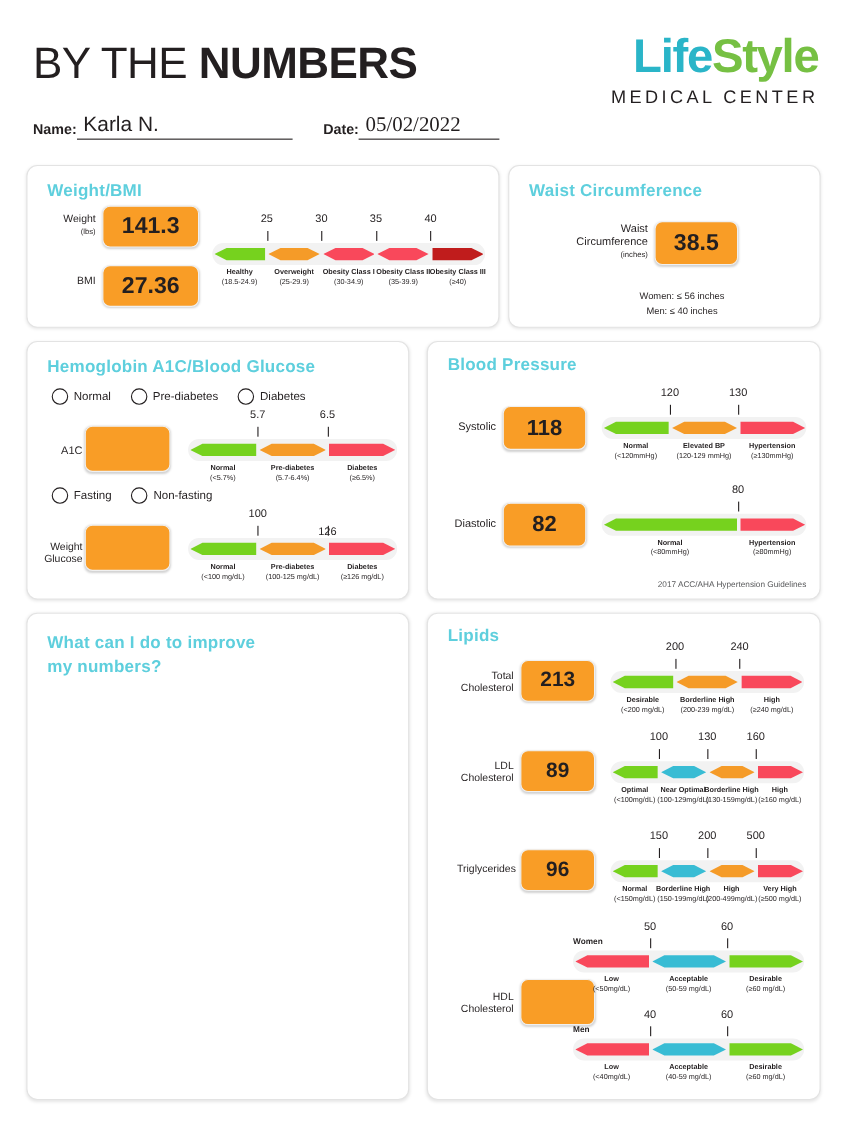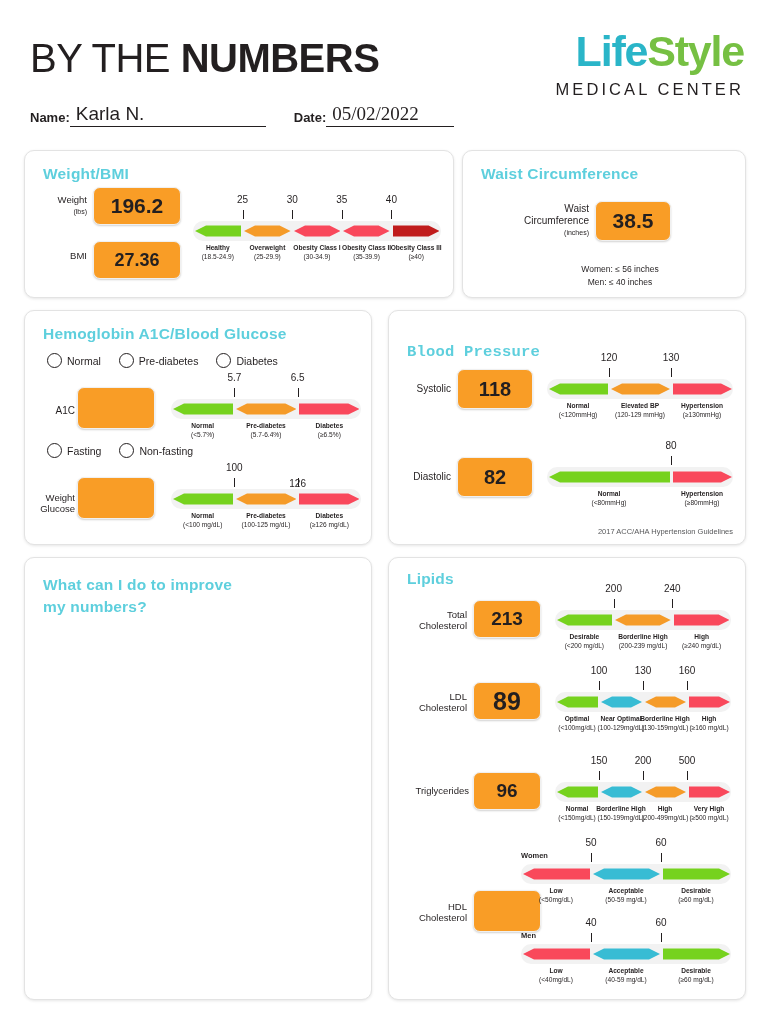--- a/index.html
+++ b/index.html
@@ -119,24 +119,24 @@
   </div>
 </div>
 
 <div class="panel" style="left:24px; top:150px; width:430px; height:148px;">
   <div class="panel-title" style="position:absolute;left:18px;top:14px;">Weight/BMI</div>
 
   <div class="rowlabel" style="position:absolute;left:12px;top:44px;width:50px;">
     <span>Weight</span><br>
     <span class="unit">(lbs)</span>
   </div>
-  <div class="chip" style="left:68px;top:36px;width:88px;height:38px;font-size:21px;position:absolute;">196.2</div>
+  <div class="chip" style="left:68px;top:36px;width:88px;height:38px;font-size:21px;position:absolute;">141.3</div>
 
   <div class="rowlabel" style="position:absolute;left:12px;top:100px;width:50px;">BMI</div>
-  <div class="chip" style="left:68px;top:90px;width:88px;height:38px;font-size:18px;position:absolute;">27.36</div>
+  <div class="chip" style="left:68px;top:90px;width:88px;height:38px;font-size:21px;position:absolute;">27.36</div>
 
   <div class="scale" id="sc-bmi" style="position:absolute;left:168px;top:70px;width:248px;">
       <div class="track"></div>
       <div class="arrow" style="left:1.5px;width:46.6px;"><svg width="46.6" height="20" viewBox="0 0 46.6 20">
           <polygon points="0,10 11,4.4 46.6,4.4 46.6,15.600000000000001 11,15.600000000000001" fill="#76d21e"></polygon>
         </svg></div>
       <div class="arrow" style="left:51.1px;width:46.6px;"><svg width="46.6" height="20" viewBox="0 0 46.6 20">
           <polygon points="0,10 11,4.4 11,4.4 35.6,4.4 35.6,4.4 46.6,10 35.6,15.600000000000001 35.6,15.600000000000001 11,15.600000000000001 11,15.600000000000001" fill="#f59b28"></polygon>
         </svg></div>
       <div class="arrow" style="left:100.7px;width:46.6px;"><svg width="46.6" height="20" viewBox="0 0 46.6 20">
@@ -252,21 +252,21 @@
       <div class="ticknum" style="left:126.66666666666666px;margin-top:16px;">126</div>
       <div class="seglabels">
         <div class="seg" style="left:31.666666666666664px;width:79.33333333333333px;"><b>Normal</b><span>(&lt;100 mg/dL)</span></div>
         <div class="seg" style="left:95px;width:79.33333333333333px;"><b>Pre-diabetes</b><span>(100-125 mg/dL)</span></div>
         <div class="seg" style="left:158.33333333333331px;width:79.33333333333334px;"><b>Diabetes</b><span>(≥126 mg/dL)</span></div>
       </div>
     </div>
 </div>
 
 <div class="panel" style="left:388px; top:310px; width:358px; height:235px;">
-  <div class="panel-title" style="position:absolute;left:18px;top:32px;font-family:Liberation Mono, monospace;">Blood Pressure</div>
+  <div class="panel-title" style="position:absolute;left:18px;top:12px;">Blood Pressure</div>
   <div class="rowlabel" style="position:absolute;left:8px;top:72px;width:54px;font-size:10px;">Systolic</div>
   <div class="chip" style="left:68px;top:58px;width:76px;height:40px;font-size:20px;position:absolute;">118</div>
   <div class="scale" id="sc-sys" style="position:absolute;left:158px;top:68px;width:186px;">
       <div class="track"></div>
       <div class="arrow" style="left:1.5px;width:59px;"><svg width="59" height="20" viewBox="0 0 59 20">
           <polygon points="0,10 11,4.4 59,4.4 59,15.600000000000001 11,15.600000000000001" fill="#76d21e"></polygon>
         </svg></div>
       <div class="arrow" style="left:63.5px;width:59px;"><svg width="59" height="20" viewBox="0 0 59 20">
           <polygon points="0,10 11,4.4 11,4.4 48,4.4 48,4.4 59,10 48,15.600000000000001 48,15.600000000000001 11,15.600000000000001 11,15.600000000000001" fill="#f59b28"></polygon>
         </svg></div>
@@ -339,21 +339,21 @@
         <div class="seg" style="left:29.333333333333332px;width:74.66666666666666px;"><b>Desirable</b><span>(&lt;200 mg/dL)</span></div>
         <div class="seg" style="left:88px;width:74.66666666666666px;"><b>Borderline High</b><span>(200-239 mg/dL)</span></div>
         <div class="seg" style="left:146.66666666666666px;width:74.66666666666667px;"><b>High</b><span>(≥240 mg/dL)</span></div>
       </div>
     </div>
 
   <div class="rowlabel" style="position:absolute;left:6px;top:134px;width:72px;">
     <span>LDL</span><br>
     <span>Cholesterol</span>
   </div>
-  <div class="chip" style="left:84px;top:124px;width:68px;height:38px;font-size:25px;position:absolute;">89</div>
+  <div class="chip" style="left:84px;top:124px;width:68px;height:38px;font-size:19px;position:absolute;">89</div>
   <div class="scale" id="sc-ldl" style="position:absolute;left:166px;top:134px;width:176px;">
       <div class="track"></div>
       <div class="arrow" style="left:1.5px;width:41px;"><svg width="41" height="20" viewBox="0 0 41 20">
           <polygon points="0,10 11,4.4 41,4.4 41,15.600000000000001 11,15.600000000000001" fill="#76d21e"></polygon>
         </svg></div>
       <div class="arrow" style="left:45.5px;width:41px;"><svg width="41" height="20" viewBox="0 0 41 20">
           <polygon points="0,10 11,4.4 11,4.4 30,4.4 30,4.4 41,10 30,15.600000000000001 30,15.600000000000001 11,15.600000000000001 11,15.600000000000001" fill="#38bcd4"></polygon>
         </svg></div>
       <div class="arrow" style="left:89.5px;width:41px;"><svg width="41" height="20" viewBox="0 0 41 20">
           <polygon points="0,10 11,4.4 11,4.4 30,4.4 30,4.4 41,10 30,15.600000000000001 30,15.600000000000001 11,15.600000000000001 11,15.600000000000001" fill="#f59b28"></polygon>

